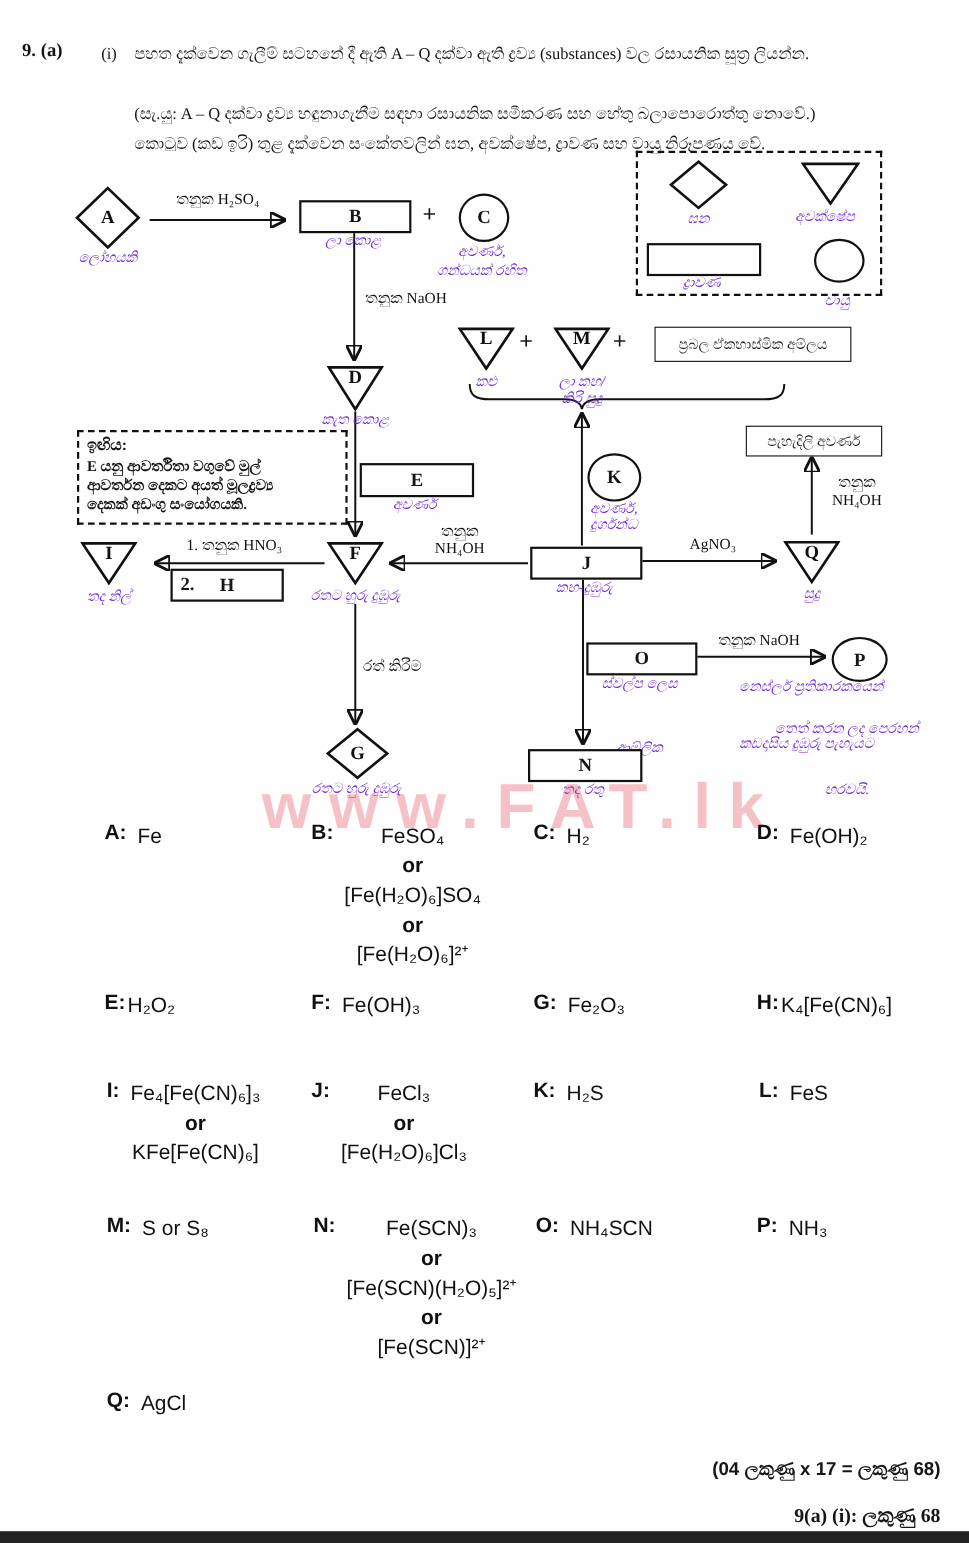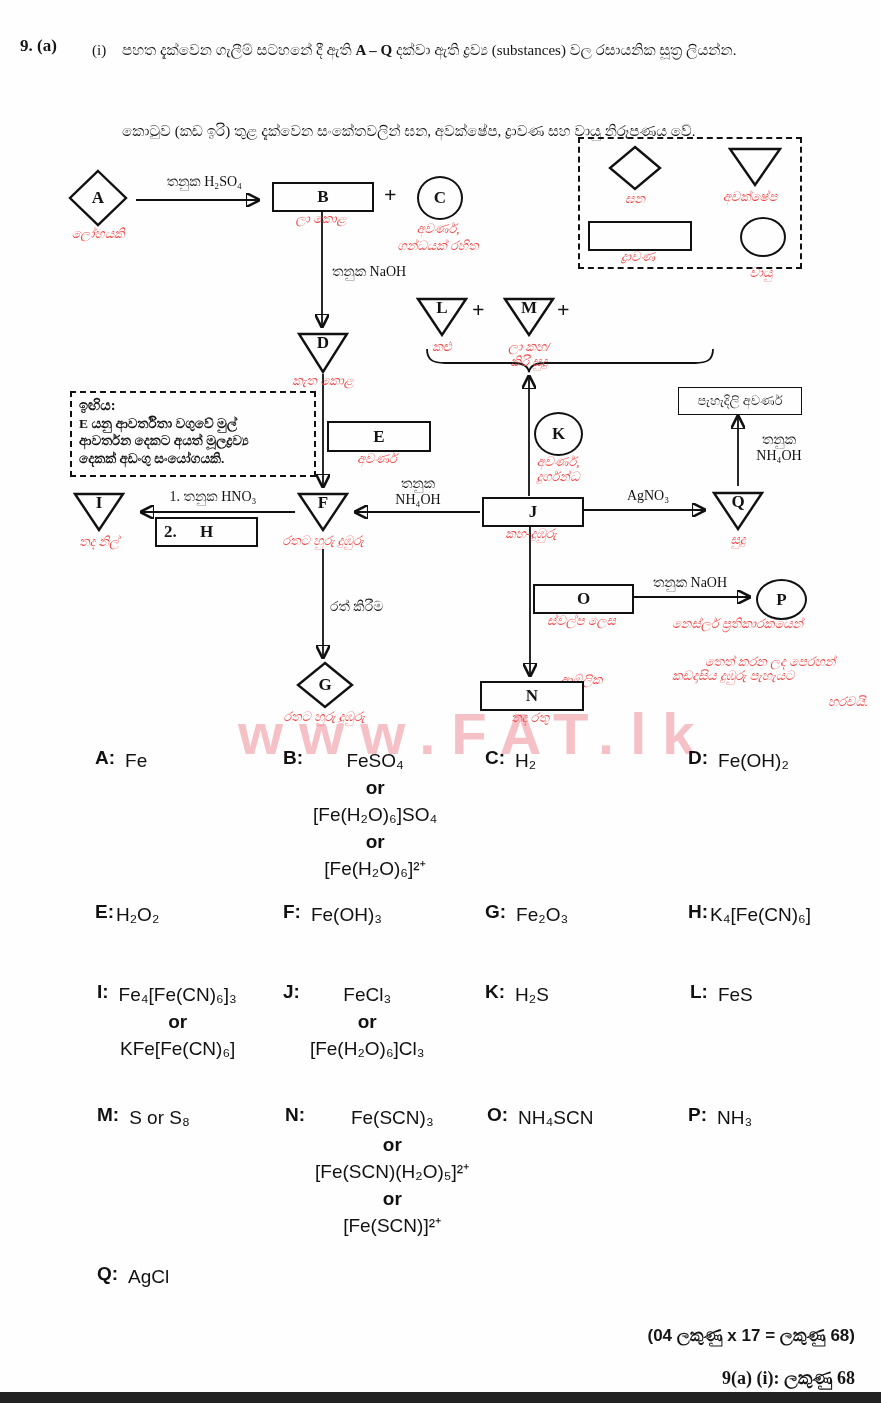--- a/index.html
+++ b/index.html
@@ -2,40 +2,40 @@
 <html><head>
 <meta charset="utf-8">
 <style>
   html,body{margin:0;padding:0;background:#e8e8e8;}
   .page{position:relative;width:881px;height:1403px;background:#fefefe;overflow:hidden;
         font-family:"Liberation Serif",serif;color:#151515;}
   .abs{position:absolute;}
   
   .qnum{font-weight:bold;font-size:17px;}
   .para{font-size:15px;line-height:27px;}
-  .b{font-weight:bold;}
+  .b{font-weight:normal;}
   
   .dashed{border:2px dashed #111;}
   
   svg.overlay{position:absolute;left:0;top:0;pointer-events:none;}
   svg.overlay line,svg.overlay path{stroke:#111;stroke-width:1.8;fill:none;}
   
   .node{position:absolute;}
   .node svg{display:block;}
   .node polygon{fill:#fefefe;stroke:#111;stroke-width:2.4;}
   .nl{position:absolute;left:0;width:100%;text-align:center;
       font:bold 17px "Liberation Serif",serif;color:#111;}
   .tl{top:1px;}  .dl{top:50%;transform:translateY(-52%);}
   .rect-node{border:2px solid #111;background:#fefefe;display:flex;align-items:center;
       justify-content:center;font:bold 17px "Liberation Serif",serif;}
   .circ{border:2px solid #111;background:#fefefe;border-radius:50%;display:flex;
       align-items:center;justify-content:center;font:bold 17px "Liberation Serif",serif;}
   .txt-node{border:1.8px solid #111;background:#fefefe;display:flex;align-items:center;
       justify-content:center;font:13px "Liberation Serif",serif;}
-  .cap{position:absolute;font:italic 13px "Liberation Serif",serif;color:#ef4444;text-align:center;}
+  .cap{position:absolute;font:italic 13px "Liberation Serif",serif;color:#6d28d9;text-align:center;}
   .rg{position:absolute;font:14px "Liberation Serif",serif;color:#111;text-align:center;}
   .plus{position:absolute;font:22px "Liberation Serif",serif;font-weight:bold;}
   .hprefix{position:absolute;left:7px;top:50%;transform:translateY(-52%);}
   
   .hint{font-size:13.5px;line-height:17.5px;font-weight:bold;padding:4px 7px;font-family:Liberation Serif, serif;}
   .hint .ht{font-size:14.5px;}
   
   .ans{position:absolute;display:flex;gap:10px;font:19px "Liberation Sans",sans-serif;color:#111;}
   .akey{font-weight:bold;}
   .alines{display:flex;flex-direction:column;align-items:center;line-height:27px;}
@@ -49,20 +49,21 @@
   .scanbar{position:absolute;left:0;top:1392px;width:881px;height:11px;background:#222;}
 </style>
 </head>
 <body>
 
 <div class="page">
 
   <div class="abs qnum" style="left:20px;top:36px;">9. (a)</div>
   <div class="abs para" style="left:92px;top:37px;">(i)</div>
   <div class="abs para" style="left:122px;top:37px;width:748px;"><span>පහත දැක්වෙන ගැලීම් සටහනේ දී ඇති </span><span class="b">A – Q</span><span> දක්වා ඇති ද්‍රව්‍ය (substances) වල රසායනික සූත්‍ර ලියන්න.</span></div>
+  <div class="abs para" style="left:122px;top:91px;width:748px;"><span>(සැ.යු: </span><span class="b">A – Q</span><span> දක්වා ද්‍රව්‍ය හඳුනාගැනීම සඳහා රසායනික සමීකරණ සහ හේතු බලාපොරොත්තු නොවේ.)</span></div>
   <div class="abs para" style="left:122px;top:118px;width:748px;">කොටුව (කඩ ඉරි) තුළ දැක්වෙන සංකේතවලින් ඝන, අවක්ෂේප, ද්‍රාවණ සහ වායු නිරූපණය වේ.</div>
 
   <div class="abs dashed" style="left:578px;top:137px;width:220px;height:128px;">
     <div class="node" style="left:28px;top:6px;">
       <svg width="54" height="46">
           <polygon points="27,2 52,23 27,44 2,23"></polygon>
         </svg>
     </div>
     <div class="cap" style="left:22px;top:52px;width:66px;">ඝන</div>
     <div class="node" style="left:148px;top:8px;">
@@ -97,21 +98,21 @@
     <path d="M427,349 C427,360 433,363 445,363 L513,363 C523,363 528,366 529,372 C530,366 535,363 545,363 L695,363 C707,363 713,360 713,349"></path>
   </svg>
 
   <div class="node" style="left:68px;top:169px;">
     <svg width="60" height="58">
         <polygon points="30,2 58,29 30,56 2,29"></polygon>
       </svg>
     <span class="nl dl">A</span>
   </div>
   <div class="cap" style="left:53px;top:226px;width:90px;">ලෝහයකි</div>
-  <div class="rg" style="left:122px;top:174px;width:120px;text-align:right;">තනුක H₂SO₄</div>
+  <div class="rg" style="left:138px;top:174px;width:120px;">තනුක H₂SO₄</div>
 
   <div class="abs rect-node" style="left:272px;top:182px;width:98px;height:26px;">
       <span>B</span>
     </div>
   <div class="cap" style="left:272px;top:211px;width:98px;">ලා කොළ</div>
   <div class="plus" style="left:384px;top:182px;">+</div>
   <div class="abs circ" style="left:417px;top:176px;width:42px;height:40px;">
       <span>C</span>
     </div>
   <div class="cap" style="left:388px;top:221px;width:100px;">අවර්ණ,</div>
@@ -136,20 +137,21 @@
   <div class="plus" style="left:472px;top:297px;">+</div>
   <div class="node" style="left:503px;top:297px;">
     <svg width="52" height="40">
         <polygon points="2,2 50,2 26,38"></polygon>
       </svg>
     <span class="nl tl">M</span>
   </div>
   <div class="cap" style="left:492px;top:339px;width:74px;">ලා කහ/</div>
   <div class="cap" style="left:492px;top:354px;width:74px;">කිරි සුදු</div>
   <div class="plus" style="left:557px;top:297px;">+</div>
+  <div class="abs txt-node" style="left:595px;top:297px;width:177px;height:30px;">ප්‍රබල ඒකභාස්මික අම්ලය</div>
 
   <div class="abs dashed hint" style="left:70px;top:391px;width:228px;height:74px;">
     <div class="ht">ඉඟිය:</div>
     <div>E යනු ආවර්තිතා වගුවේ මුල්</div>
     <div>ආවර්තන දෙකට අයත් මූලද්‍රව්‍ය</div>
     <div>දෙකක් අඩංගු සංයෝගයකි.</div>
   </div>
 
   <div class="abs rect-node" style="left:327px;top:421px;width:100px;height:27px;">
       <span>E</span>
@@ -218,21 +220,21 @@
     </div>
   <div class="cap" style="left:533px;top:613px;width:97px;">ස්වල්ප ලෙස</div>
   <div class="cap" style="left:533px;top:628px;width:97px;margin-top:44px;">ආම්ලික</div>
   <div class="rg" style="left:640px;top:575px;width:100px;">තනුක NaOH</div>
   <div class="abs circ" style="left:756px;top:579px;width:47px;height:37px;">
       <span>P</span>
     </div>
   <div class="cap" style="left:672px;top:616px;width:196px;text-align:left;">නෙස්ලර් ප්‍රතිකාරකයෙන්</div>
   <div class="cap" style="left:672px;top:654px;width:196px;text-align:center;">තෙත් කරන ලද පෙරහන්</div>
   <div class="cap" style="left:672px;top:652px;width:196px;text-align:left;margin-top:16px;">කඩදාසිය දුඹුරු පැහැයට</div>
-  <div class="cap" style="left:672px;top:694px;width:196px;text-align:right;">හරවයි.</div>
+  <div class="cap" style="left:672px;top:710px;width:196px;text-align:center;">හරවයි.</div>
 
   <div class="abs rect-node" style="left:480px;top:681px;width:100px;height:26px;">
       <span>N</span>
     </div>
   <div class="cap" style="left:480px;top:710px;width:100px;">තද රතු</div>
 
   <div class="wm">www.FAT.lk</div>
 
   <div class="ans" style="left:95px;top:747px;">
     <span class="akey">A:</span>

